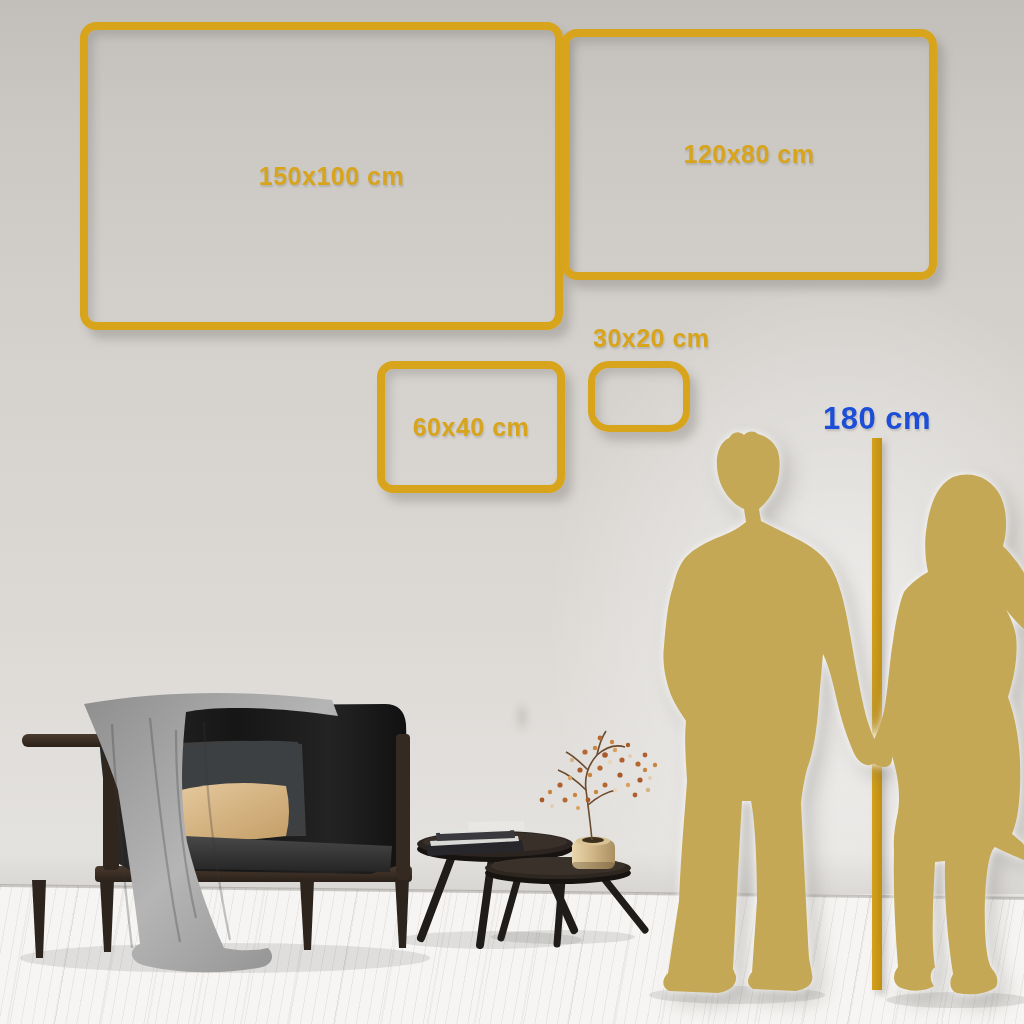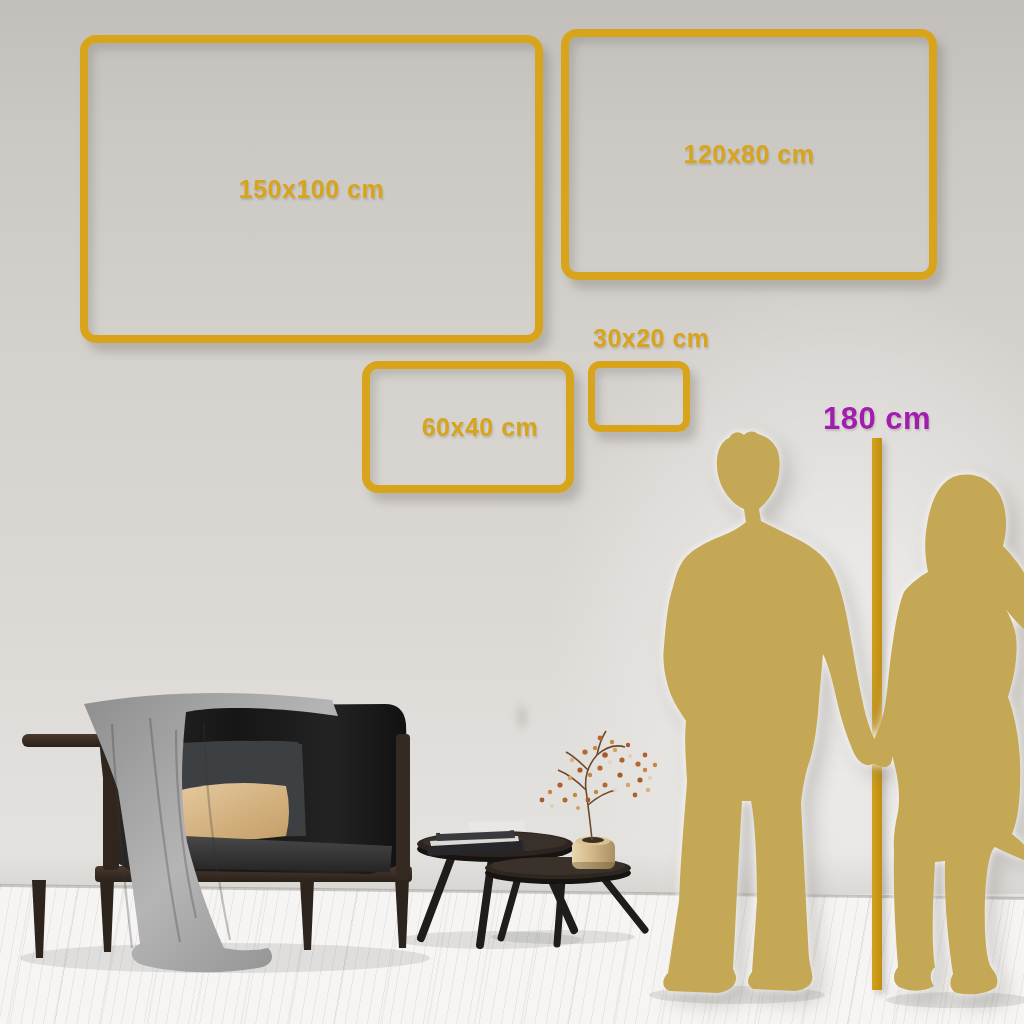--- a/index.html
+++ b/index.html
@@ -48,33 +48,33 @@
     border:8px solid #d8a41c;
     border-radius:16px;
     box-shadow:7px 9px 10px rgba(105,100,94,0.30), inset 5px 6px 8px rgba(105,100,94,0.25);
     display:flex;align-items:center;justify-content:center;
   }
   .size-label{
     font-weight:700;font-size:25px;letter-spacing:.5px;color:#d8a41c;
     text-shadow:1px 2px 2px rgba(110,104,95,0.28);
     white-space:nowrap;
   }
-  .frame-150{left:80px;top:35px;width:447px;height:292px;}
+  .frame-150{left:80px;top:22px;width:447px;height:292px;padding-left:20px;}
   .frame-120{left:561px;top:29px;width:360px;height:235px;}
   .frame-6090{left:79px;top:361px;width:268px;height:173px;}
-  .frame-6040{left:362px;top:361px;width:172px;height:116px;padding-left:24px;}
-  .frame-3020{left:588px;top:361px;width:88px;height:57px;border-width:7px;border-radius:12px;}
+  .frame-6040{left:377px;top:361px;width:172px;height:116px;}
+  .frame-3020{left:588px;top:361px;width:88px;height:57px;border-width:7px;border-radius:21px;}
   .label-outside{
     position:absolute;left:-2px;top:-44px;
   }
   
   .height-label{
     position:absolute;left:815px;top:401px;width:124px;
     text-align:center;
-    font-weight:700;font-size:31px;letter-spacing:.5px;color:#a21caf;
+    font-weight:700;font-size:31px;letter-spacing:.5px;color:#1d4ed8;
     text-shadow:1px 2px 2px rgba(110,104,95,0.28);
     white-space:nowrap;
   }
   .height-line{
     position:absolute;left:872px;top:438px;width:10px;height:552px;
     background:linear-gradient(90deg,#d3a21c,#c08e12);
     box-shadow:4px 4px 6px rgba(105,100,94,0.30);
   }
   
   .scene-svg{position:absolute;inset:0;width:1024px;height:1024px;}

